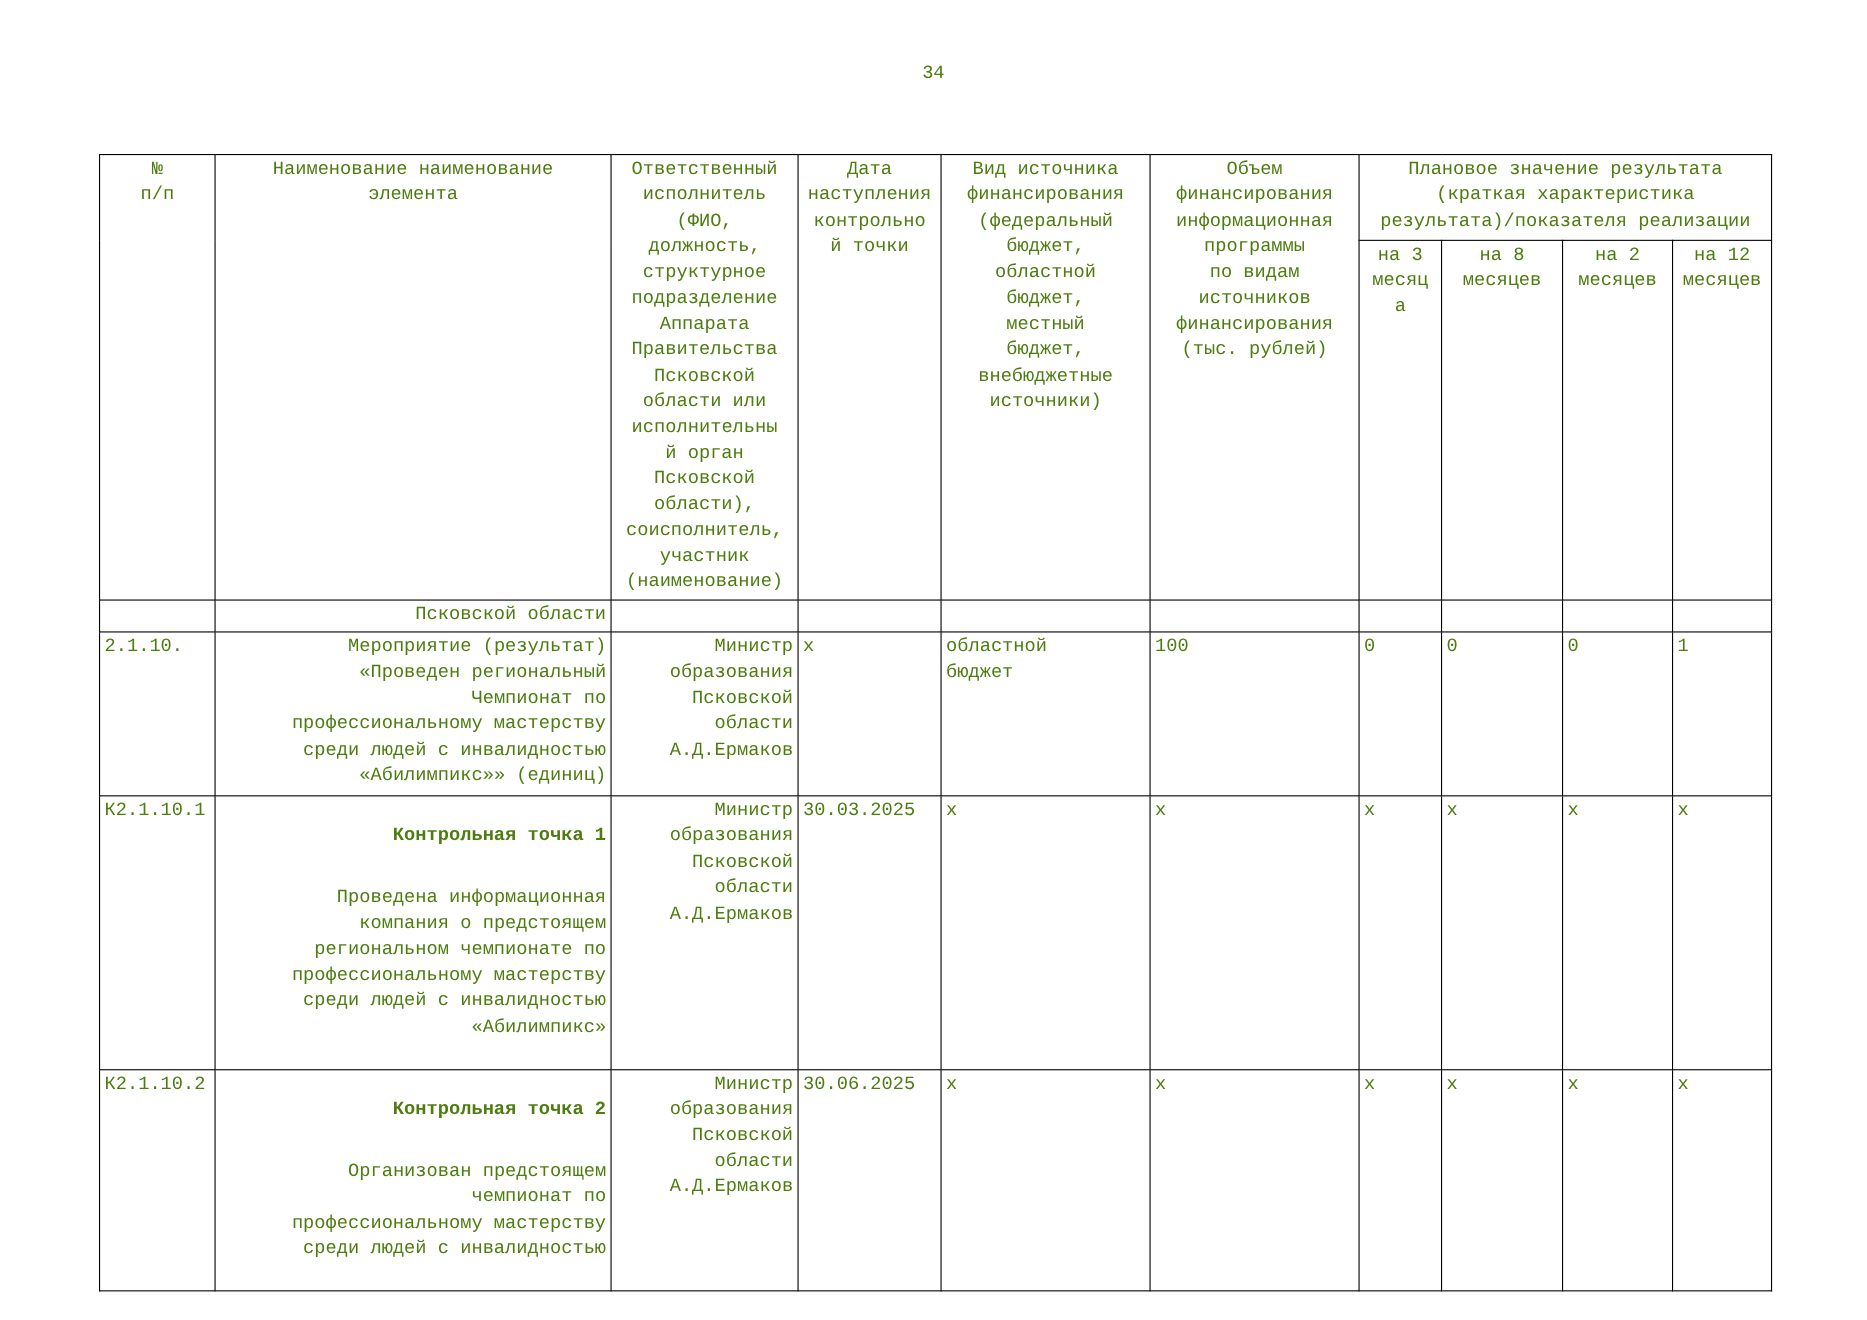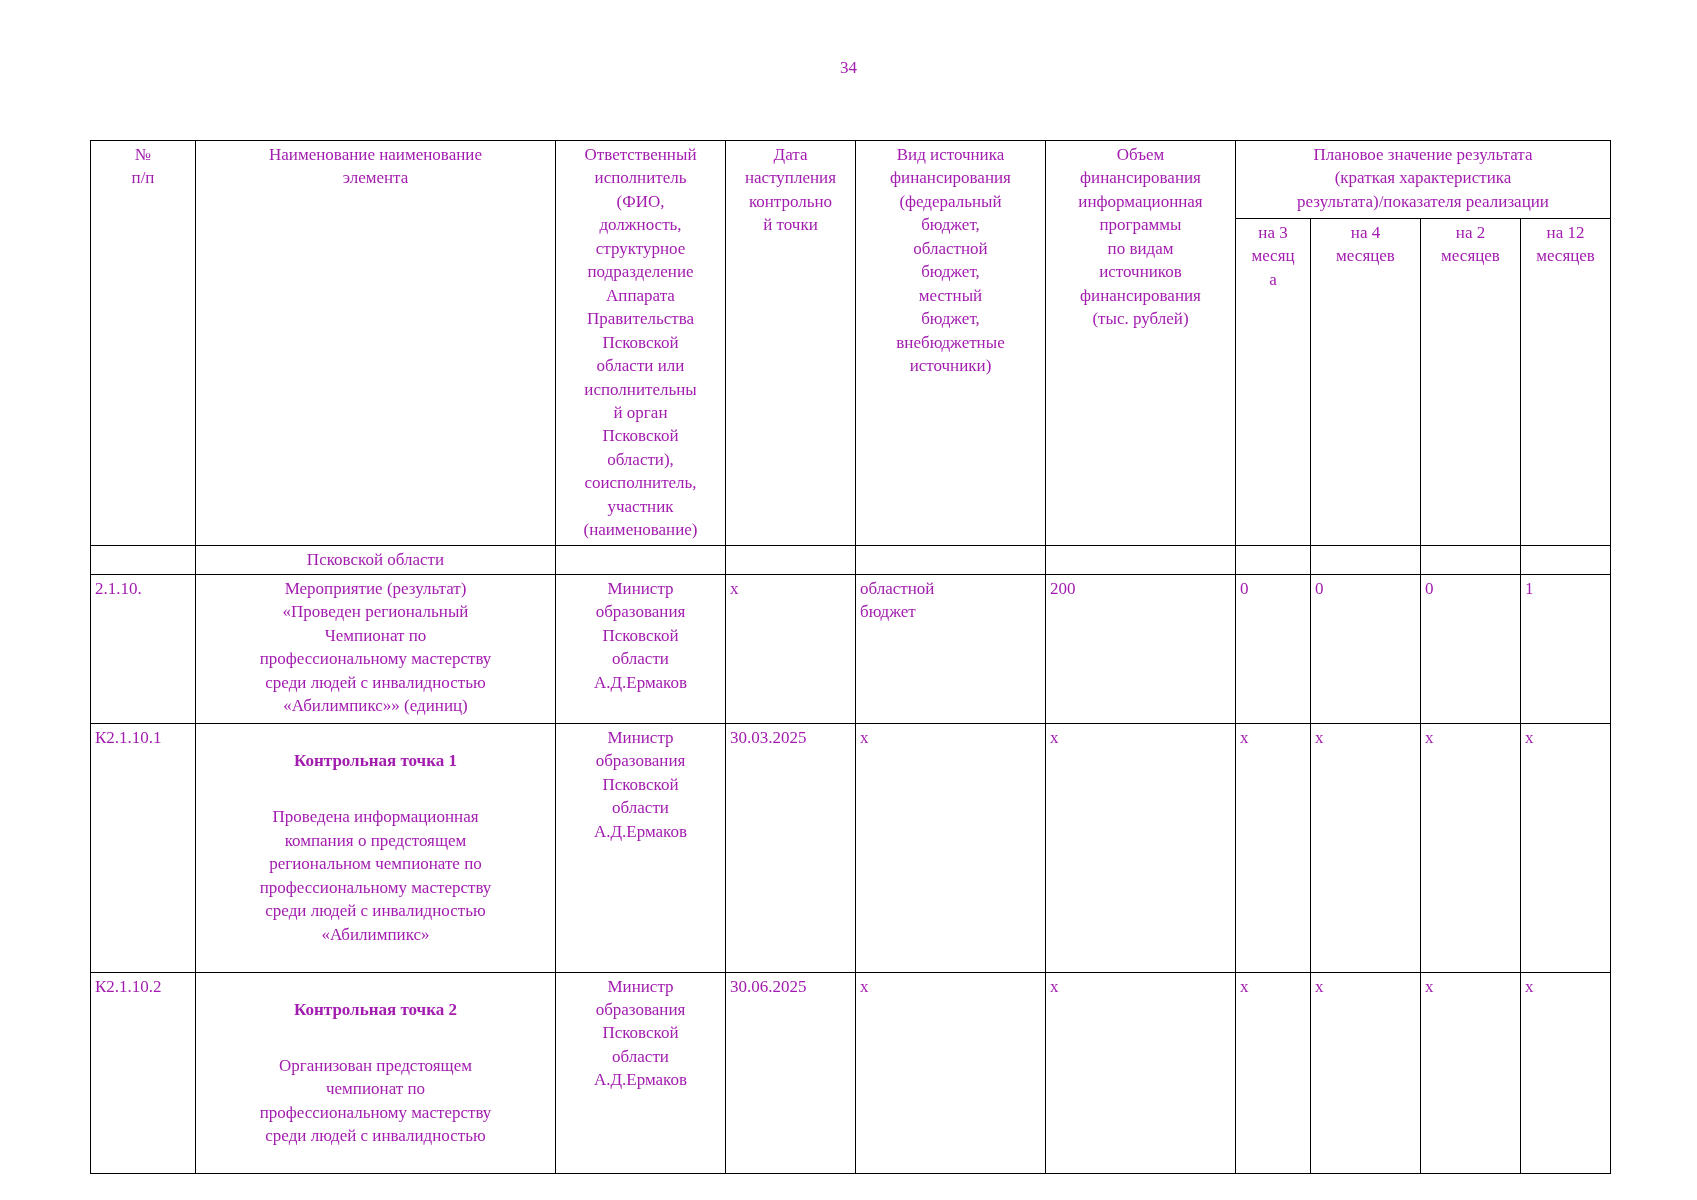--- a/index.html
+++ b/index.html
@@ -5,22 +5,22 @@
   html, body {
     margin: 0;
     padding: 0;
     background: #ffffff;
   }
   .page {
     position: relative;
     width: 1697px;
     height: 1200px;
     background: #ffffff;
-    font-family: Liberation Serif, serif;
-    color: #a21caf;
+    font-family: Liberation Mono, monospace;
+    color: #4d7c0f;
     overflow: hidden;
   }
   .page-number {
     position: absolute;
     top: 58px;
     left: 0;
     width: 1697px;
     text-align: center;
     font-size: 17px;
   }
@@ -40,21 +40,21 @@
     vertical-align: top;
     white-space: pre-line;
     padding: 2px 4px;
     font-weight: normal;
     overflow: hidden;
   }
   thead tr.hdr-top { height: 78px; }
   thead tr.hdr-sub { height: 327px; }
   th { text-align: center; }
   .ac { text-align: left; }
-  .al { text-align: center; padding-left: 7px; padding-right: 6px; }
+  .al { text-align: right; padding-left: 7px; padding-right: 6px; }
   .row-title {
     font-weight: bold;
     margin-bottom: 9px;
     white-space: pre-line;
   }
   tr.thin-row td { height: 24px; }
   tr.row-event td { height: 144px; }
   tr.row-cp1 td { height: 172px; }
   tr.row-cp2 td { height: 128px; }
 </style>
@@ -125,21 +125,21 @@
 финансирования
 (тыс. рублей)</th>
         <th colspan="4">Плановое значение результата
 (краткая характеристика
 результата)/показателя реализации</th>
       </tr>
       <tr class="hdr-sub">
         <th>на 3
 месяц
 а</th>
-        <th>на 4
+        <th>на 8
 месяцев</th>
         <th>на 2
 месяцев</th>
         <th>на 12
 месяцев</th>
       </tr>
     </thead>
 
     <tbody>
 
@@ -165,21 +165,21 @@
 среди людей с инвалидностью
 «Абилимпикс»» (единиц)</td>
         <td class="al">Министр
 образования
 Псковской
 области
 А.Д.Ермаков</td>
         <td class="ac">х</td>
         <td class="ac">областной
 бюджет</td>
-        <td class="ac">200</td>
+        <td class="ac">100</td>
         <td class="ac">0</td>
         <td class="ac">0</td>
         <td class="ac">0</td>
         <td class="ac">1</td>
       </tr>
 
       <tr class="row-cp1">
         <td class="ac">К2.1.10.1</td>
         <td class="al">
           <div class="row-title">Контрольная точка 1</div>

